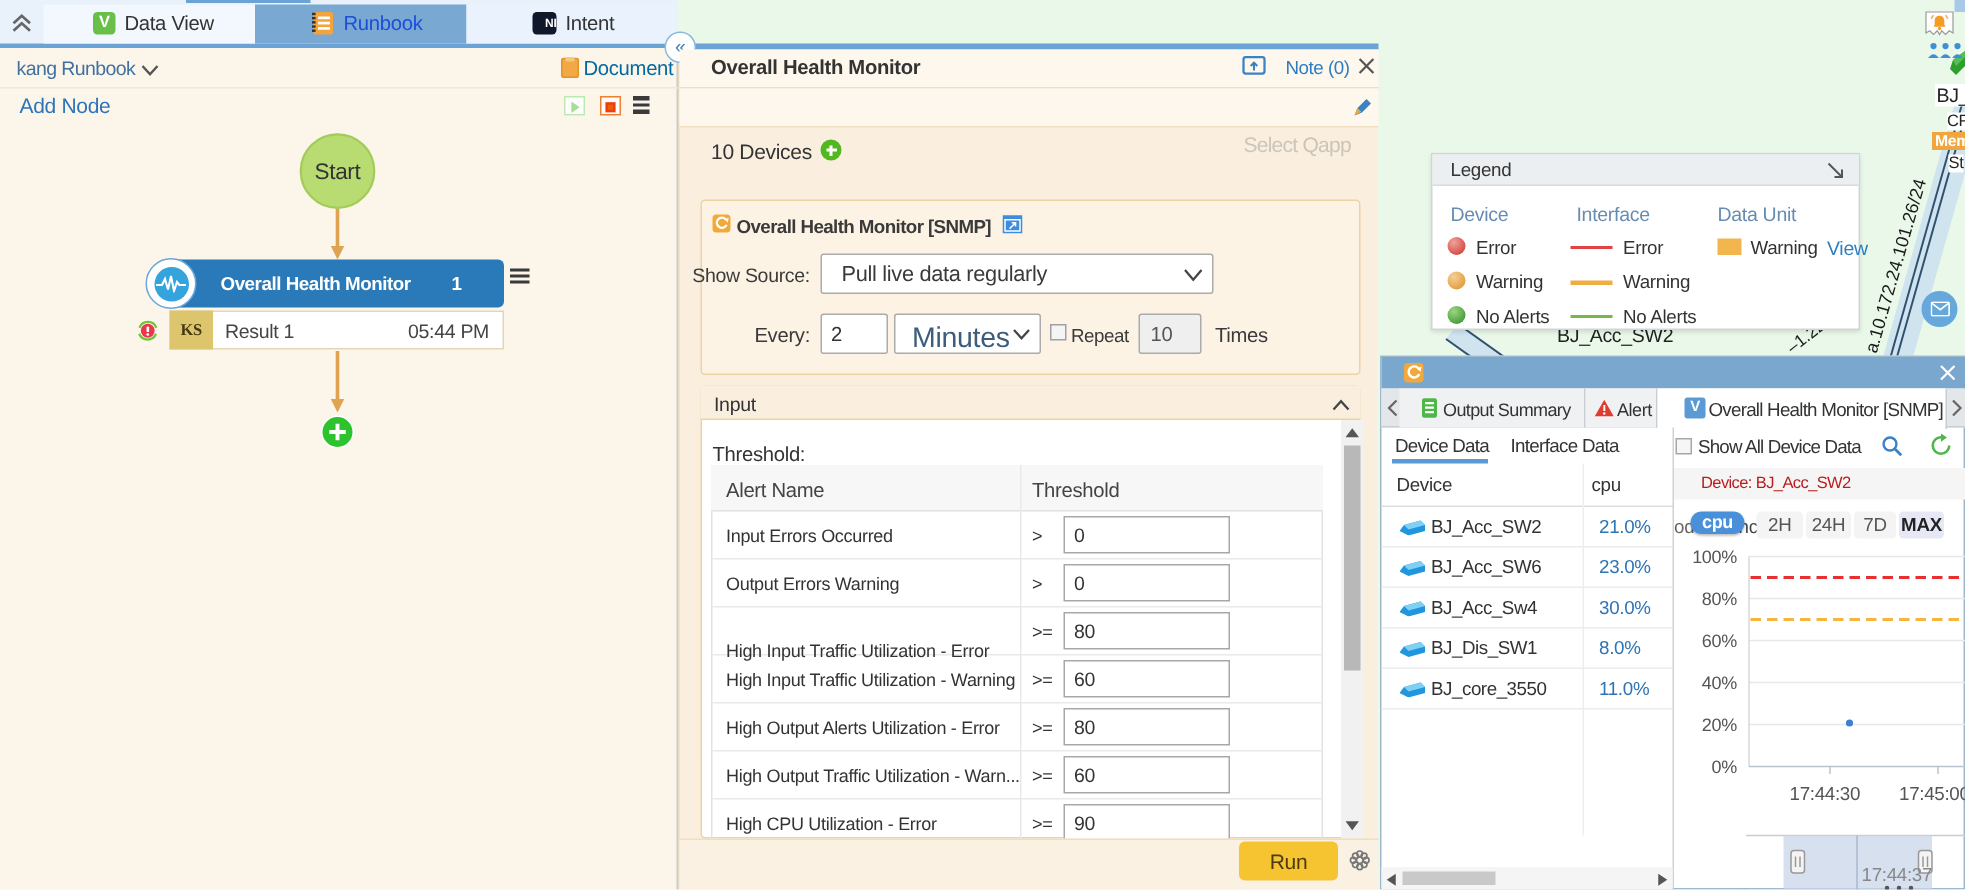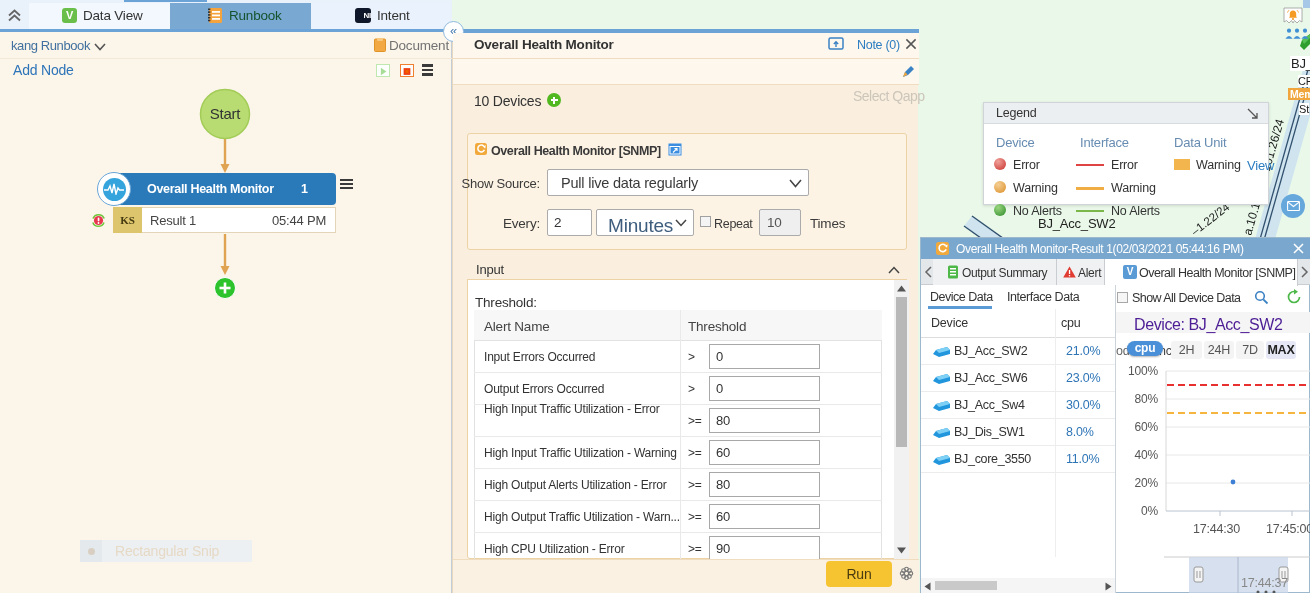--- a/index.html
+++ b/index.html
@@ -56,21 +56,21 @@
       </g>
 </svg>
 
 <div class="ab" style="left:829px;top:194px;width:24px;height:24px;border-radius:50%;background:#66a8dc">
   <svg class="ab" style="left:6px;top:7px" width="13" height="10" viewBox="0 0 14 11">
         <rect x="0.5" y="0.5" width="13" height="10" rx="1" fill="none" stroke="#fff" stroke-width="1.2"></rect>
         <path d="M0.5 1 L7 6 L13.5 1" fill="none" stroke="#fff" stroke-width="1.2"></path>
       </svg>
 </div>
 
-<div class="ab" style="left:531px;top:102px;width:286px;height:103px;background:#fff;border:1px solid #d0d4d8;box-shadow:0 1px 3px rgba(0,0,0,.12)">
+<div class="ab" style="left:502px;top:102px;width:286px;height:118px;background:#fff;border:1px solid #d0d4d8;box-shadow:0 1px 3px rgba(0,0,0,.12)">
   <div class="ab" style="left:0;top:0;width:100%;height:21px;background:#eceff1;border-bottom:1px solid #d8dbde;font-size:12.5px;color:#333;line-height:21px;padding-left:12px">Legend
     <svg class="ab" style="right:9px;top:4px" width="13" height="13" viewBox="0 0 13 13">
           <path d="M2 2 L11 11 M11 6 L11 11 L6 11" fill="none" stroke="#555" stroke-width="1.3"></path>
         </svg>
   </div>
   <div class="ab" style="left:12px;top:32px;color:#678cb1;font-size:13px">Device</div>
   <div class="ab" style="left:96px;top:32px;color:#678cb1;font-size:13px">Interface</div>
   <div class="ab" style="left:190px;top:32px;color:#678cb1;font-size:13px">Data Unit</div>
   <div class="ab" style="left:10px;top:55px;width:12px;height:12px;border-radius:50%;background:radial-gradient(circle at 35% 30%,#f0a29a,#c9302c)"></div>
   <div class="ab" style="left:29px;top:55px;font-size:12.5px">Error</div>
@@ -108,34 +108,34 @@
       <rect x="6" y="7.5" width="8" height="1.8" fill="#fff"></rect>
       <rect x="6" y="11" width="8" height="1.8" fill="#fff"></rect>
       <g fill="#333">
         <rect x="2" y="1.5" width="2.4" height="1.6"></rect>
         <rect x="2" y="4.3" width="2.4" height="1.6"></rect>
         <rect x="2" y="7.1" width="2.4" height="1.6"></rect>
         <rect x="2" y="9.9" width="2.4" height="1.6"></rect>
         <rect x="2" y="12.7" width="2.4" height="1.6"></rect>
       </g>
     </svg>
-  <div class="ab" style="left:229px;top:8px;font-size:13.5px;color:#14532d">Runbook</div>
+  <div class="ab" style="left:229px;top:8px;font-size:13.5px;color:#1d4ed8">Runbook</div>
   <div class="ab" style="left:311px;top:3px;width:139px;height:26px;background:#eaf3fd"></div>
   <div class="ab" style="left:355px;top:8px;width:16px;height:15px;background:#0f172a;border-radius:3px;color:#fff;font-size:8px;font-weight:bold;text-align:right;line-height:15px">NI</div>
   <div class="ab" style="left:377px;top:8px;font-size:13.5px;color:#333">Intent</div>
 
   <div class="ab" style="left:11px;top:38px;font-size:13px;letter-spacing:-0.4px;color:#42719f">kang Runbook</div>
   <svg class="ab" style="left:94px;top:43px" width="12" height="8" viewBox="0 0 12 8">
       <path d="M1 1 L6 6.5 L11 1" fill="none" stroke="#555" stroke-width="1.6"></path>
     </svg>
   <svg class="ab" style="left:374px;top:38px" width="12" height="14" viewBox="0 0 12 14">
       <rect x="0.5" y="1" width="11" height="12.5" rx="1" fill="#f2a944" stroke="#e09326"></rect>
       <rect x="3" y="0" width="6" height="3" rx="1" fill="#f7c880"></rect>
     </svg>
-  <div class="ab" style="left:389px;top:38px;font-size:13.5px;color:#737373">Document</div>
+  <div class="ab" style="left:389px;top:38px;font-size:13.5px;color:#0369a1">Document</div>
   <div class="ab" style="left:0;top:58px;width:452px;height:1px;background:#f1e8d8"></div>
 
   <div class="ab" style="left:13px;top:62px;font-size:14px;color:#2d74b8">Add Node</div>
   <div class="ab" style="left:376px;top:64px;width:14px;height:13px;border:1px solid #bfe8b0;background:#fdfffd"><svg width="12" height="11" viewBox="0 0 13 13">
         <polygon points="4,2 10.5,6.5 4,11" fill="#a8dd98"></polygon>
       </svg></div>
   <div class="ab" style="left:400px;top:64px;width:14px;height:13px;border:1px solid #f08030;background:#fdfdfd"><svg width="12" height="11" viewBox="0 0 13 13">
         <rect x="2.5" y="2.5" width="8" height="8" fill="#ee3d10"></rect>
         <rect x="4.5" y="4.5" width="4" height="4" fill="#f06000"></rect>
       </svg></div>
@@ -180,25 +180,20 @@
   <div class="ab" style="left:150px;top:213px;font-size:13px;color:#444">Result 1</div>
   <div class="ab" style="left:272px;top:213px;font-size:13px;color:#444">05:44 PM</div>
   <svg class="ab" style="left:91px;top:213px" width="15" height="15" viewBox="0 0 15 15">
       <path d="M13.2 5.5 A6 6 0 0 0 2 5.5" fill="none" stroke="#6fc43a" stroke-width="1.5"></path>
       <path d="M1.8 9.5 A6 6 0 0 0 13 9.5" fill="none" stroke="#6fc43a" stroke-width="1.5"></path>
       <circle cx="7.5" cy="7.5" r="4.6" fill="#e8384f"></circle>
       <rect x="6.7" y="4.6" width="1.7" height="3.8" rx="0.8" fill="#fff"></rect>
       <circle cx="7.5" cy="10" r="0.9" fill="#fff"></circle>
     </svg>
 
-  <div class="ab" style="left:80px;top:540px;width:172px;height:22px;background:#edf0f2">
-    <div class="ab" style="left:0;top:0;width:22px;height:22px;background:#e3e9ec"></div>
-    <div class="ab" style="left:8px;top:8px;width:7px;height:7px;border-radius:50%;background:#d8cfc2"></div>
-    <div class="ab" style="left:35px;top:3px;font-size:14px;color:#e6d9c6">Rectangular Snip</div>
-  </div>
 </div>
 
 <div class="ab" id="actionpanel" style="left:452px;top:29px;width:466px;height:564px;background:#faefdf;border-left:1px solid #e8d9c0">
   <div class="ab" style="left:-1px;top:0;width:467px;height:4px;background:#6ba3d6"></div>
   <div class="ab" style="left:-10px;top:-8px;width:21px;height:21px;border-radius:50%;background:#fff;border:1px solid #8fb8dd;color:#4a7db0;text-align:center;line-height:18px;font-size:13px">«</div>
 
   <div class="ab" style="left:0;top:4px;width:466px;height:26px;background:#fdf7ee;border-bottom:1px solid #f0ddbf"></div>
   <div class="ab" style="left:21px;top:8px;font-size:13.5px;font-weight:bold;color:#333">Overall Health Monitor</div>
   <svg class="ab" style="left:375px;top:8px" width="16" height="15" viewBox="0 0 16 15">
       <rect x="1" y="1" width="14" height="11" rx="1.5" fill="none" stroke="#3b82c4" stroke-width="1.5"></rect>
@@ -212,21 +207,21 @@
   <div class="ab" style="left:0;top:30px;width:466px;height:26px;background:#fdf7ee;border-bottom:1px solid #f0ddbf"></div>
   <svg class="ab" style="left:449px;top:36px" width="13" height="13" viewBox="0 0 13 13">
       <path d="M1 12 L3 7 L9 1 L12 4 L6 10 Z" fill="#3b82c4"></path>
       <path d="M1 12 L3 7 L5.5 9.5 Z" fill="#f0a63c"></path>
     </svg>
 
   <div class="ab" style="left:21px;top:64px;font-size:14px;color:#333">10 Devices</div>
   <div class="ab" style="left:94px;top:64px;width:14px;height:14px;border-radius:50%;background:#52b820"></div>
   <div class="ab" style="left:97.5px;top:70.2px;width:7px;height:1.8px;background:#fff"></div>
   <div class="ab" style="left:100.2px;top:67.5px;width:1.8px;height:7px;background:#fff"></div>
-  <div class="ab" style="left:400px;top:59px;font-size:14px;letter-spacing:-0.5px;color:#ccc5ba;white-space:nowrap">Select Qapp</div>
+  <div class="ab" style="left:376px;top:59px;font-size:14px;letter-spacing:-0.5px;color:#ccc5ba;white-space:nowrap">Select Qapp</div>
 
   <div class="ab" style="left:14px;top:104px;width:440px;height:117px;background:#fdf3e4;border:1px solid #ecd2a4;border-radius:3px"></div>
   <div class="ab" style="left:22px;top:114px;width:12px;height:12px;background:#f2a93b;border-radius:2.5px"><svg width="12" height="12" viewBox="0 0 12 12">
         <path d="M8.8 3.2 A3.4 3.4 0 1 0 9.4 6.8" fill="none" stroke="#fff" stroke-width="1.5"></path>
         <polygon points="10.8,2.2 10.2,5.4 7.8,3.4" fill="#fff"></polygon>
       </svg></div>
   <div class="ab" style="left:38px;top:115px;font-size:12.5px;font-weight:bold;letter-spacing:-0.4px;color:#3a3a3a;white-space:nowrap">Overall Health Monitor [SNMP]</div>
   <svg class="ab" style="left:215px;top:114px" width="14" height="13" viewBox="0 0 14 13">
       <rect x="0.5" y="0.5" width="13" height="12" fill="#3b8de0"></rect>
       <rect x="1.5" y="3" width="11" height="8.5" fill="#fff"></rect>
@@ -271,25 +266,25 @@
       <polygon points="4.5,0.5 9,6.5 0,6.5" fill="#555"></polygon>
     </svg>
   <svg class="ab" style="left:444px;top:518px" width="9" height="7" viewBox="0 0 9 7">
       <polygon points="4.5,6.5 0,0.5 9,0.5" fill="#555"></polygon>
     </svg>
   <div class="ab" style="left:21px;top:343px;width:408px;height:1px;background:#e9e9e9"></div>
 <div class="ab" style="left:31px;top:321px;font-size:12px;letter-spacing:-0.2px;color:#333;white-space:nowrap">Input Errors Occurred</div>
 <div class="ab" style="left:235px;top:321px;font-size:12px;color:#333">&gt;</div>
 <div class="ab" style="left:256px;top:315px;width:111px;height:25px;background:#fff;border:1px solid #a8a8a8;font-size:13px;line-height:23px;padding-left:6px">0</div>
 <div class="ab" style="left:21px;top:375px;width:408px;height:1px;background:#e9e9e9"></div>
-<div class="ab" style="left:31px;top:353px;font-size:12px;letter-spacing:-0.2px;color:#333;white-space:nowrap">Output Errors Occurred</div>
+<div class="ab" style="left:31px;top:353px;font-size:12px;letter-spacing:-0.2px;color:#333;white-space:nowrap">Output Errors Warning</div>
 <div class="ab" style="left:235px;top:353px;font-size:12px;color:#333">&gt;</div>
 <div class="ab" style="left:256px;top:347px;width:111px;height:25px;background:#fff;border:1px solid #a8a8a8;font-size:13px;line-height:23px;padding-left:6px">0</div>
 <div class="ab" style="left:21px;top:407px;width:408px;height:1px;background:#e9e9e9"></div>
-<div class="ab" style="left:31px;top:373px;font-size:12px;letter-spacing:-0.2px;color:#333;white-space:nowrap;width:202px;overflow:hidden">High Input Traffic Utilization - Error</div>
+<div class="ab" style="left:31px;top:398px;font-size:12px;letter-spacing:-0.2px;color:#333;white-space:nowrap;width:202px;overflow:hidden">High Input Traffic Utilization - Error</div>
 <div class="ab" style="left:235px;top:385px;font-size:12px;color:#333">&gt;=</div>
 <div class="ab" style="left:256px;top:379px;width:111px;height:25px;background:#fff;border:1px solid #a8a8a8;font-size:13px;line-height:23px;padding-left:6px">80</div>
 <div class="ab" style="left:21px;top:439px;width:408px;height:1px;background:#e9e9e9"></div>
 <div class="ab" style="left:31px;top:417px;font-size:12px;letter-spacing:-0.2px;color:#333;white-space:nowrap;width:202px;overflow:hidden">High Input Traffic Utilization - Warning</div>
 <div class="ab" style="left:235px;top:417px;font-size:12px;color:#333">&gt;=</div>
 <div class="ab" style="left:256px;top:411px;width:111px;height:25px;background:#fff;border:1px solid #a8a8a8;font-size:13px;line-height:23px;padding-left:6px">60</div>
 <div class="ab" style="left:21px;top:471px;width:408px;height:1px;background:#e9e9e9"></div>
 <div class="ab" style="left:31px;top:449px;font-size:12px;letter-spacing:-0.2px;color:#333;white-space:nowrap;width:202px;overflow:hidden">High Output Alerts Utilization - Error</div>
 <div class="ab" style="left:235px;top:449px;font-size:12px;color:#333">&gt;=</div>
 <div class="ab" style="left:256px;top:443px;width:111px;height:25px;background:#fff;border:1px solid #a8a8a8;font-size:13px;line-height:23px;padding-left:6px">80</div>
@@ -319,21 +314,20 @@
     </svg>
 </div>
 
 <div class="ab" id="resultpanel" style="left:920px;top:237px;width:390px;height:356px;background:#fff;border:1px solid #9db8cc">
 
   <div class="ab" style="left:0;top:0;width:390px;height:21px;background:#79a7cd"></div>
   <div class="ab" style="left:15px;top:4px;width:13px;height:13px;background:#f2a93b;border-radius:2.5px"><svg width="13" height="13" viewBox="0 0 12 12">
         <path d="M8.8 3.2 A3.4 3.4 0 1 0 9.4 6.8" fill="none" stroke="#fff" stroke-width="1.5"></path>
         <polygon points="10.8,2.2 10.2,5.4 7.8,3.4" fill="#fff"></polygon>
       </svg></div>
-  <div class="ab" style="left:35px;top:4px;font-size:12px;letter-spacing:-0.35px;color:#fff;white-space:nowrap">Overall Health Monitor-Result 1(02/03/2021 05:44:16 PM)</div>
   <svg class="ab" style="left:372px;top:5px" width="11" height="11" viewBox="0 0 11 11">
       <path d="M1 1 L10 10 M10 1 L1 10" stroke="#fff" stroke-width="1.5"></path>
     </svg>
 
   <div class="ab" style="left:0;top:21px;width:390px;height:26px;background:#e4e7ea;border-bottom:1px solid #c9ccd0"></div>
   <svg class="ab" style="left:3px;top:28px" width="8" height="12" viewBox="0 0 8 12">
       <path d="M7 1 L2 6 L7 11" fill="none" stroke="#666" stroke-width="1.5"></path>
     </svg>
   <div class="ab" style="left:12px;top:21px;width:124px;height:26px;background:#f0f1f2;border-right:1px solid #c9ccd0"></div>
   <svg class="ab" style="left:26px;top:27px" width="12" height="14" viewBox="0 0 12 14">
@@ -416,21 +410,21 @@
   <div class="ab" style="left:0;top:340px;width:194px;height:15px;background:#f5f5f5"></div>
   <svg class="ab" style="left:3px;top:344px" width="7" height="9" viewBox="0 0 7 9">
       <polygon points="6.5,0.5 0.5,4.5 6.5,8.5" fill="#555"></polygon>
     </svg>
   <div class="ab" style="left:14px;top:343px;width:62px;height:9px;background:#c9c9c9"></div>
   <svg class="ab" style="left:184px;top:344px" width="7" height="9" viewBox="0 0 7 9">
       <polygon points="0.5,0.5 6.5,4.5 0.5,8.5" fill="#555"></polygon>
     </svg>
 
   <div class="ab" style="left:195px;top:74px;width:195px;height:21px;background:#f5f5f5"></div>
-  <div class="ab" style="left:213px;top:78px;font-size:16px;letter-spacing:-0.4px;color:#4c1d95">Device: BJ_Acc_SW2</div>
+  <div class="ab" style="left:213px;top:78px;font-size:11px;letter-spacing:-0.4px;color:#b91c1c">Device: BJ_Acc_SW2</div>
   <div class="ab" style="left:195px;top:106px;font-size:12.5px;color:#666">od</div>
   <div class="ab" style="left:238px;top:106px;font-size:12.5px;color:#444">ncy:2h</div>
   <div class="ab" style="left:250px;top:103px;width:31px;height:18px;background:#f4f4f4;border-radius:3px;text-align:center;line-height:18px;font-size:12.5px;color:#555">2H</div>
   <div class="ab" style="left:283px;top:103px;width:30px;height:18px;background:#f4f4f4;border-radius:3px;text-align:center;line-height:18px;font-size:12.5px;color:#555">24H</div>
   <div class="ab" style="left:315px;top:103px;width:28px;height:18px;background:#f4f4f4;border-radius:3px;text-align:center;line-height:18px;font-size:12.5px;color:#555">7D</div>
   <div class="ab" style="left:345px;top:103px;width:30px;height:18px;background:#e6e9f5;border-radius:3px;text-align:center;line-height:18px;font-size:12.5px;font-weight:bold;color:#222">MAX</div>
   <div class="ab" style="left:206px;top:103px;width:36px;height:15px;background:#4a90d9;border-radius:7.5px;text-align:center;line-height:15px;font-size:12px;font-weight:bold;color:#fff;box-shadow:0 1px 2px rgba(0,0,0,.3)">cpu</div>
   <svg class="ab" style="left:195px;top:118px" width="195" height="238" viewBox="0 0 195 238">
   <g font-family="Liberation Sans" font-size="12" fill="#555" text-anchor="end">
     <text x="42" y="19">100%</text>

